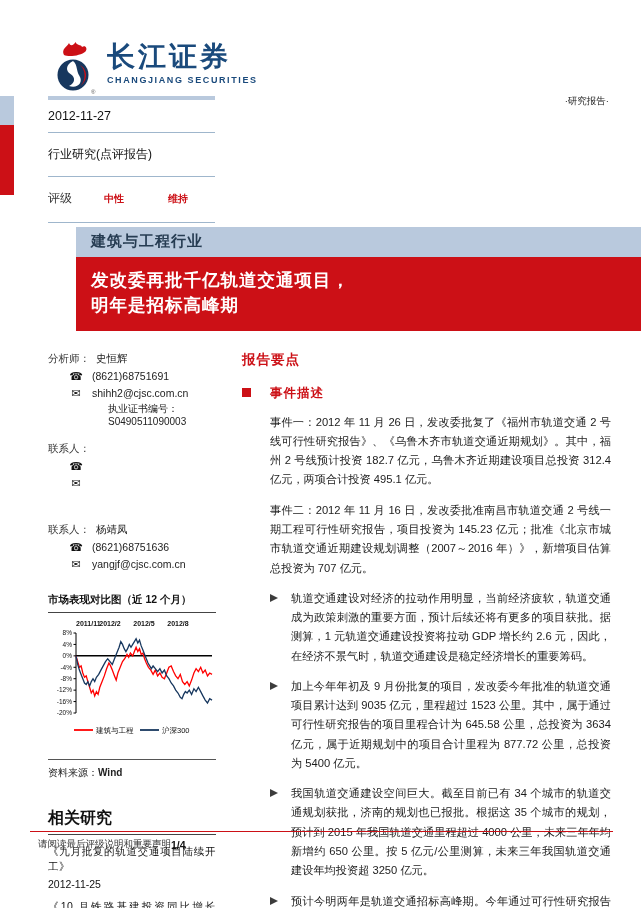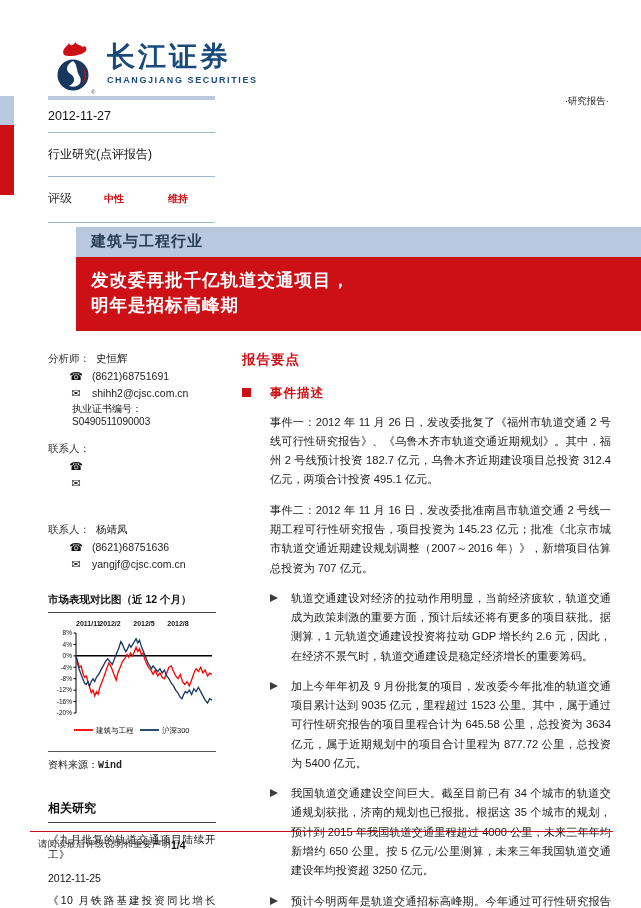--- a/index.html
+++ b/index.html
@@ -47,36 +47,36 @@
   .body-grid{display:flex;margin:20px 30px 0 48px;}
   aside{width:168px;flex:none;}
   main{flex:1;margin-left:26px;}
 
   
   .c-block{font-size:10.5px;color:#222;}
   .c-row{display:flex;align-items:center;min-height:17px;}
   .c-lab{width:48px;flex:none;color:#333;}
   .c-ic{width:16px;flex:none;margin-left:20px;text-align:center;font-size:11px;color:#111;}
   .c-val{margin-left:8px;}
-  .c-lic{margin-left:24px;font-size:10px;}
+  .c-lic{margin-left:60px;font-size:10px;}
   .mt14{margin-top:14px;} .mt30{margin-top:30px;}
 
   
   .chart-block{margin-top:20px;}
   .chart-title{font-size:10.5px;font-weight:bold;color:#111;padding-bottom:5px;border-bottom:1.5px solid #444;}
   .chart-wrap{margin-top:4px;}
-  .source-row{border-top:1px solid #555;margin-top:8px;padding:6px 0 4px 0;font-size:10px;color:#222;font-family:Liberation Mono, monospace;}
+  .source-row{border-top:1px solid #555;margin-top:16px;padding:6px 0 4px 0;font-size:10px;color:#222;}
   .source-row b{font-weight:bold;}
 
   
   .related-block{margin-top:24px;}
-  .related-title{font-size:12px;font-weight:bold;color:#111;padding-bottom:5px;border-bottom:1.5px solid #444;}
+  .related-title{font-size:16px;font-weight:bold;color:#111;padding-bottom:5px;border-bottom:1.5px solid #444;}
   .r-item{margin-top:9px;}
   .r-title{font-size:10.5px;color:#111;text-align:justify;line-height:1.5;letter-spacing:0.5px;}
-  .r-date{font-size:10.5px;color:#111;margin-top:9px;}
+  .r-date{font-size:10.5px;color:#111;margin-top:3px;}
 
   
   .report-points{color:#cc1016;font-size:13.5px;font-weight:bold;margin:0 0 16px 0;letter-spacing:1px;}
   .sec-head{display:flex;align-items:flex-start;margin-top:9px;}
   .sq{width:9px;height:9px;background:#cc1016;flex:none;margin-top:3px;}
   .sec-title{color:#cc1016;font-size:12.5px;font-weight:bold;margin-left:19px;letter-spacing:1px;}
   .para{margin:11px 0 0 28px;font-size:11.2px;line-height:1.72;text-align:justify;color:#1c1c1c;}
   .bullet-row{display:flex;margin:11px 0 0 28px;}
   .arrow-icon{flex:none;width:0;height:0;border-left:8px solid #3c3c3c;
     border-top:4.5px solid transparent;border-bottom:4.5px solid transparent;margin-top:5px;}

